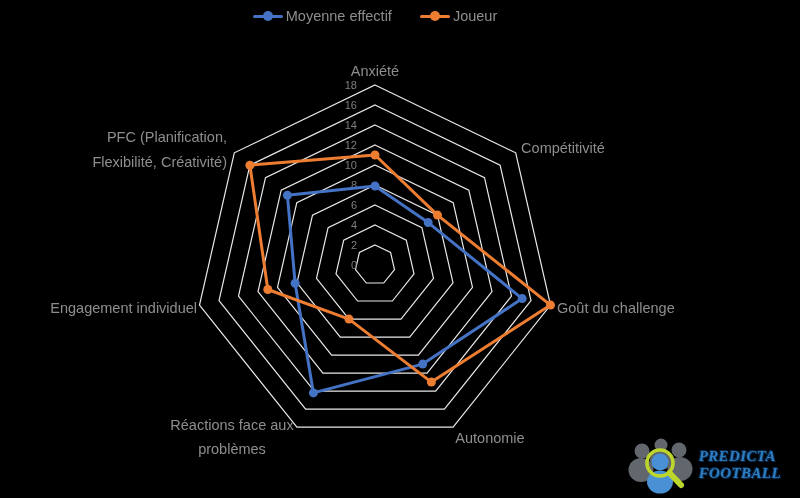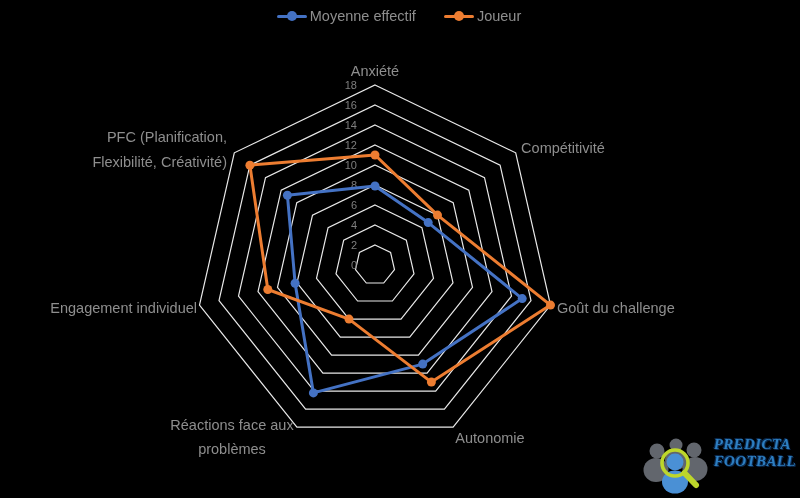--- a/index.html
+++ b/index.html
@@ -2,35 +2,35 @@
 <html style="--bg: #000000; --grid: #e9e9e9; --label: #8e8e8e; --tick: #7f7f7f; --logo_text: #2d7ec0; --logo_glass: #bdd62b; --logo_person: #4a90d5; --logo_people: #62666d;"><head>
 <meta charset="utf-8">
 <style>
   html,body{margin:0;padding:0;background:var(--bg,#000);}
   body{width:800px;height:498px;position:relative;overflow:hidden;
        font-family:"Liberation Sans", sans-serif;}
   .stage{position:absolute;inset:0;}
 
   
   .legend{position:absolute;top:8px;left:0;width:750px;display:flex;
-          justify-content:center;gap:28px;align-items:flex-start;padding-left:24px;}
+          justify-content:center;gap:28px;align-items:flex-start;}
   .legend-item{display:flex;align-items:center;gap:3px;}
   .lg-marker{position:relative;width:30px;height:16px;flex:0 0 auto;}
   .lg-line{position:absolute;left:0;right:0;top:6.5px;height:3.5px;border-radius:2px;}
   .lg-dot{position:absolute;left:50%;top:50%;transform:translate(-50%,-50%);
           width:10px;height:10px;border-radius:50%;}
   .lg-label{color:var(--label,#8e8e8e);font-size:14.5px;}
 
   
   svg.radar{position:absolute;left:0;top:0;}
   text.tick{font-family:"Liberation Sans",sans-serif;font-size:11px;fill:var(--tick,#7f7f7f);}
   text.cat{font-family:"Liberation Sans",sans-serif;font-size:14.5px;fill:var(--label,#8e8e8e);}
 
   
-  .logo{position:absolute;right:4px;bottom:4px;display:flex;align-items:flex-start;gap:2px;}
+  .logo{position:absolute;right:19px;bottom:4px;display:flex;align-items:center;gap:2px;}
   .logo-text{display:flex;flex-direction:column;align-items:flex-start;line-height:1.15;}
   .logo-text div{font-family:"Liberation Serif",serif;font-style:italic;font-weight:bold;
                  font-size:15px;color:var(--logo_text,#2d7ec0);letter-spacing:.4px;
                  text-shadow:1px 1px 0 #0b2a50, -1px -1px 0 #0b2a50, 0 0 2px #0b2a50;}
 </style>
 </head>
 <body>
 
 <div class="stage">
 

